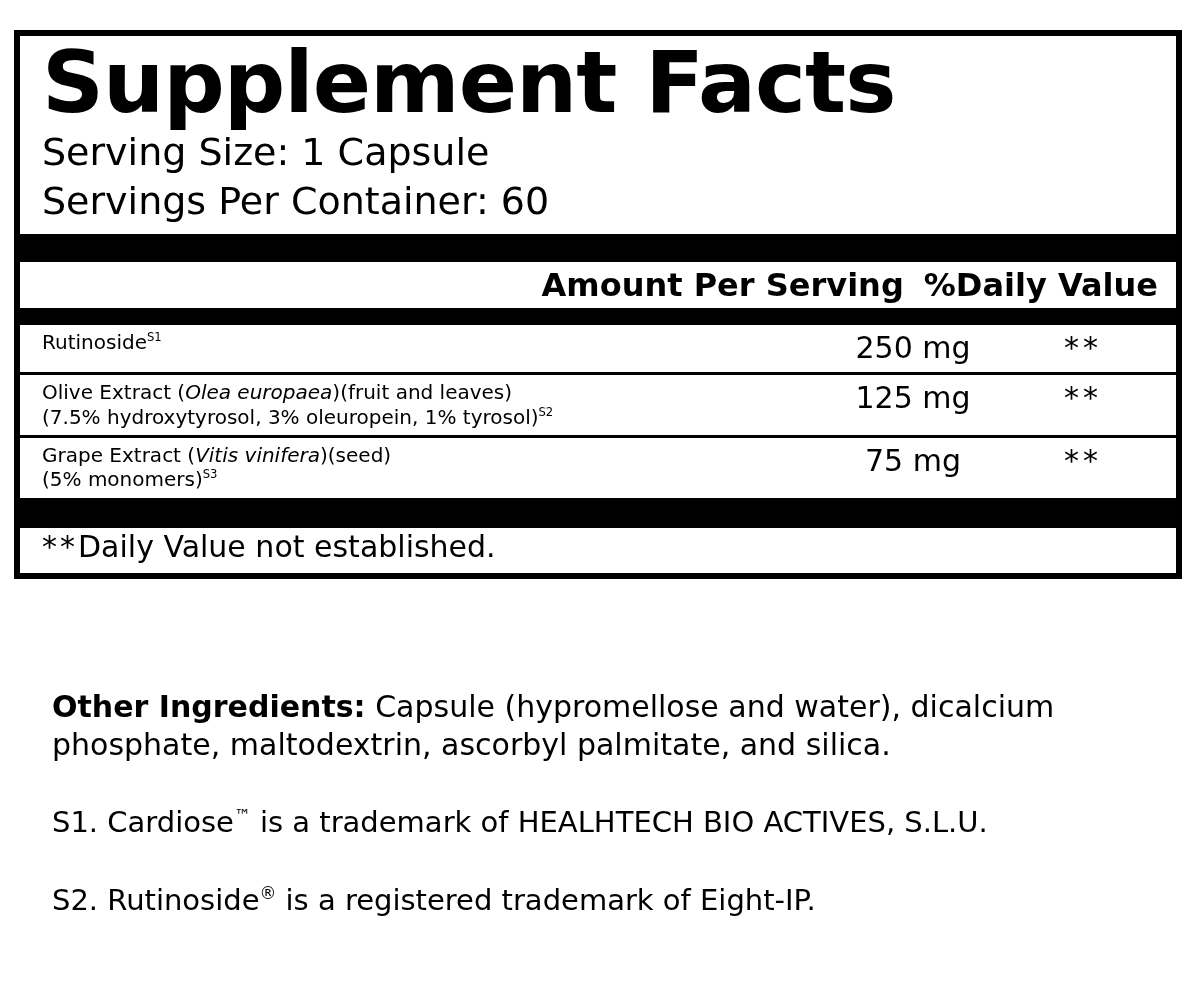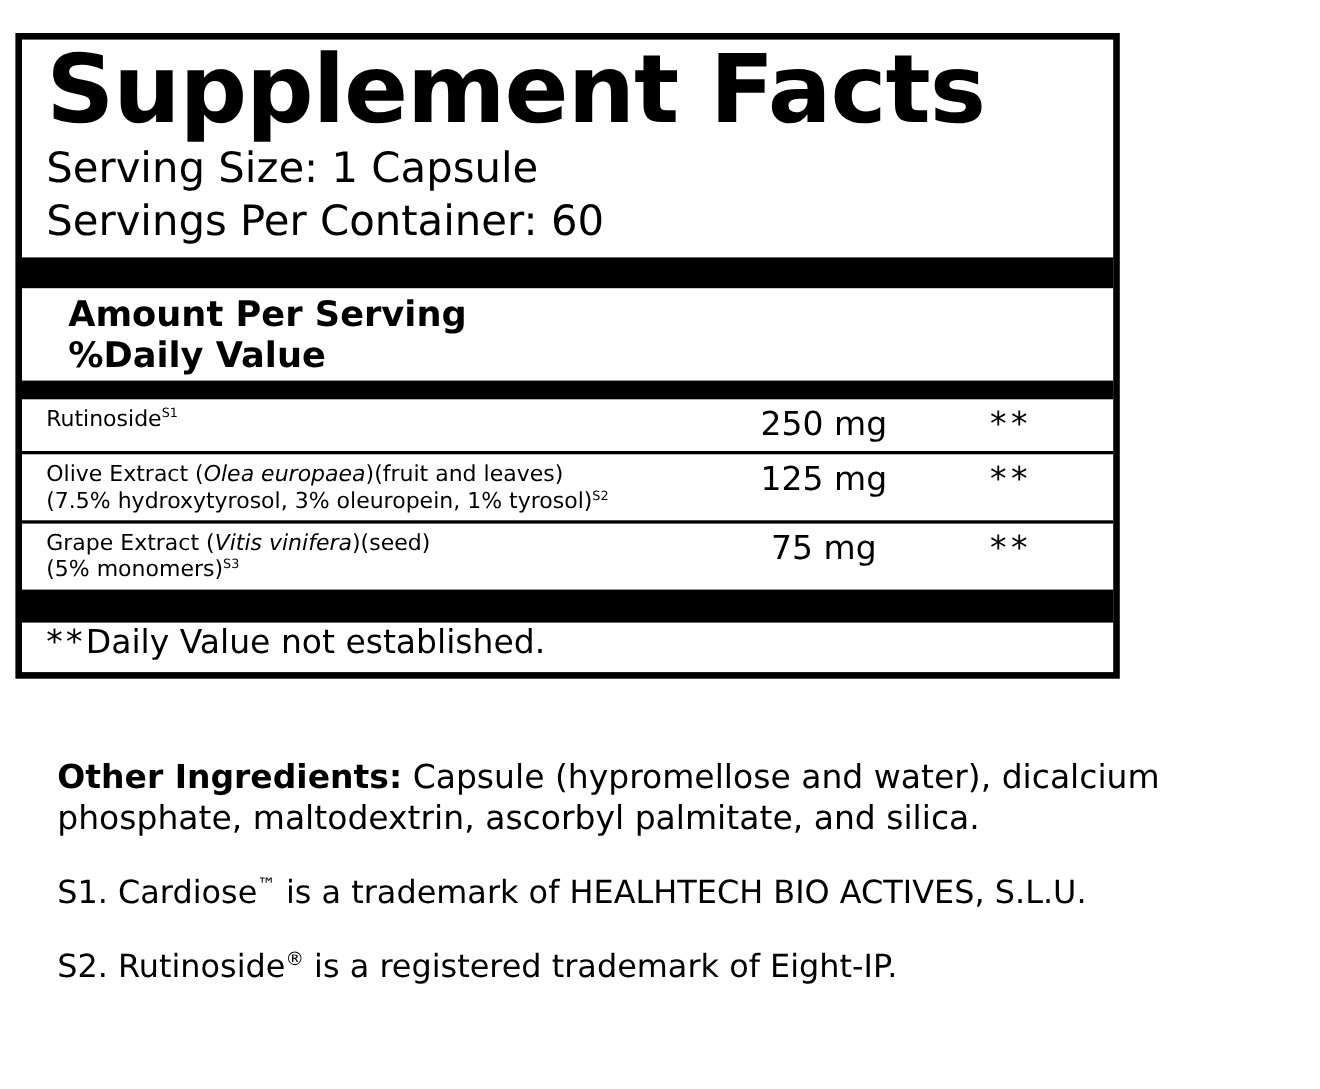--- a/index.html
+++ b/index.html
@@ -20,21 +20,21 @@
     width: 1200px;
     height: 990px;
     box-sizing: border-box;
   }
 
   
   .panel {
     position: absolute;
     left: 14px;
     top: 30px;
-    width: 1004px;
+    width: 1168px;
     box-sizing: border-box;
     border: 6px solid #000;
     padding: 0 0 0 0;
     background: #fff;
   }
 
   .panel-inner {
     padding: 0 18px 0 22px;
   }
 
@@ -81,21 +81,20 @@
     height: 30px;
     background: #000;
     margin: 0;
   }
 
   .hdr-row {
     display: flex;
     justify-content: flex-end;
     align-items: baseline;
     padding: 4px 0 4px 0;
-    flex-direction: column;
   }
   .hdr-amount {
     font-weight: bold;
     font-size: 32px;
     white-space: nowrap;
   }
   .hdr-dv {
     font-weight: bold;
     font-size: 32px;
     white-space: nowrap;
@@ -154,21 +153,21 @@
   .other-ing {
     font-size: 30px;
     line-height: 1.25;
     margin: 0 0 0 0;
   }
   .other-ing b { font-weight: bold; }
 
   .tm-note {
     font-size: 29px;
     line-height: 1.26;
-    margin-top: 30px;
+    margin-top: 41px;
   }
 </style>
 </head>
 <body>
 
 <div class="page">
 
   <div class="panel">
     <div class="panel-inner">
 

